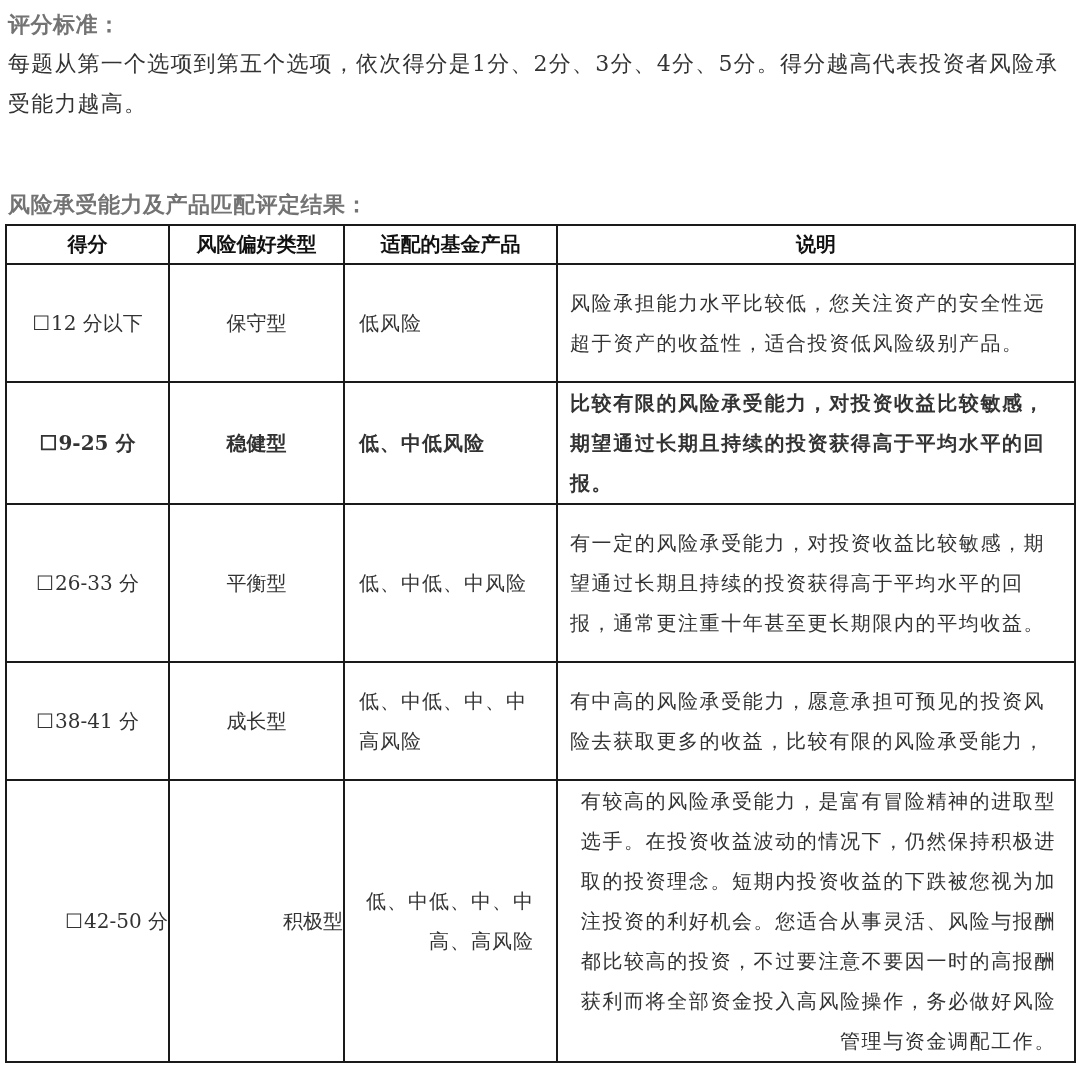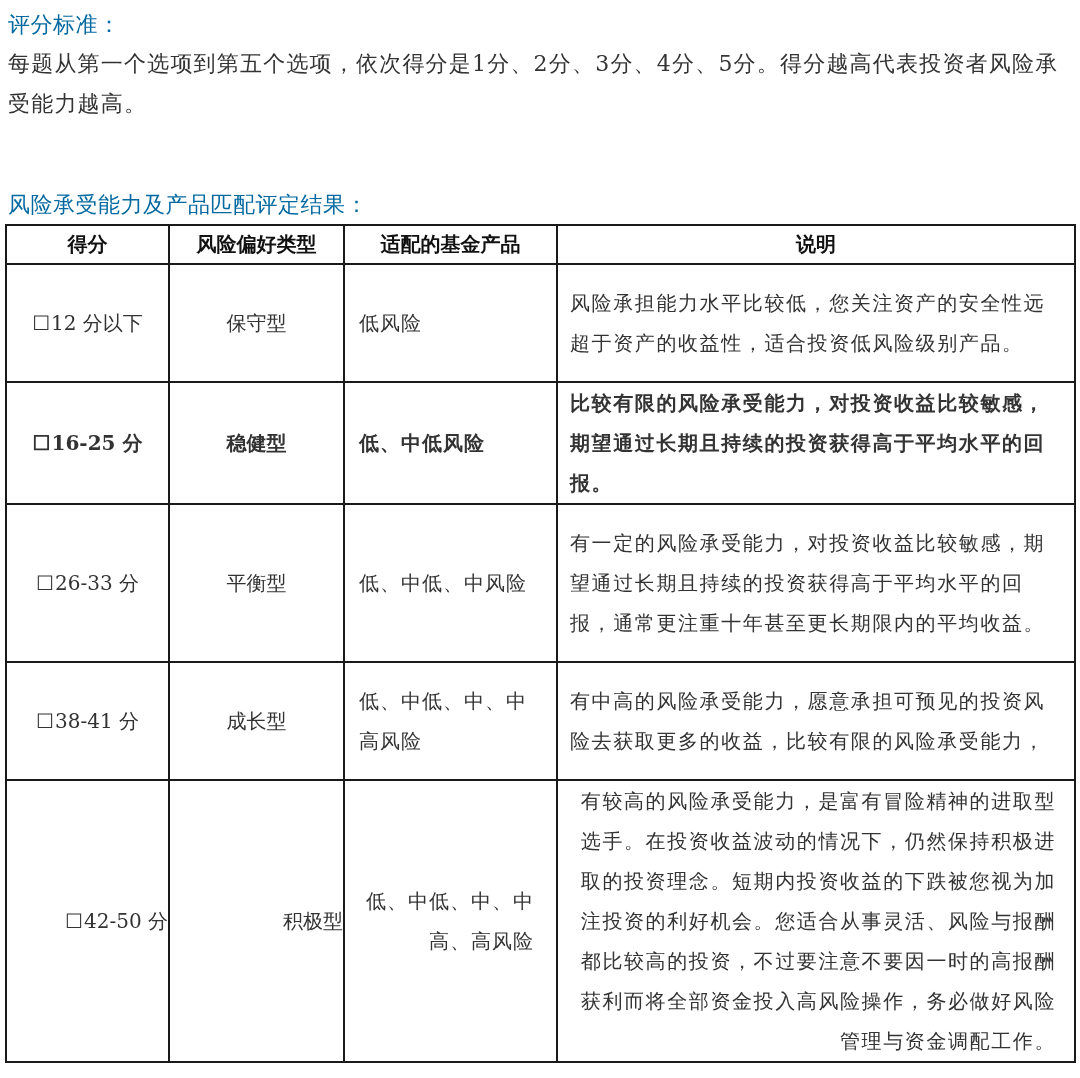--- a/index.html
+++ b/index.html
@@ -4,21 +4,21 @@
   <style>
     html, body { margin: 0; padding: 0; background: #ffffff; }
     body {
       width: 1080px; height: 1078px; overflow: hidden; position: relative;
       font-family: "DejaVu Serif", "Liberation Serif", serif;
       color: #262626;
     }
     .section-title {
       position: absolute; left: 8px;
       font-family: "DejaVu Sans", "Liberation Sans", sans-serif;
-      font-weight: normal; font-size: 22px; color: #0369a1;
+      font-weight: bold; font-size: 22px; color: #737373;
       letter-spacing: 0.5px;
     }
     #scoring-title { top: 10px; }
     #result-title { top: 190px; }
     .paragraph {
       position: absolute; left: 8px; top: 44px; width: 1066px;
       font-size: 22px; line-height: 40px; color: #333;
       letter-spacing: 1.2px;
     }
     table.result-table {
@@ -78,21 +78,21 @@
     </tr>
   </thead>
   <tbody>
     <tr class="r1">
       <td class="score"><span class="checkbox-glyph">☐</span><span>12 分以下</span></td>
       <td class="type">保守型</td>
       <td class="product">低风险</td>
       <td class="desc">风险承担能力水平比较低，您关注资产的安全性远超于资产的收益性，适合投资低风险级别产品。</td>
     </tr>
     <tr class="r2">
-      <td class="score"><span class="checkbox-glyph">☐</span><span>16-25 分</span></td>
+      <td class="score"><span class="checkbox-glyph">☐</span><span>9-25 分</span></td>
       <td class="type">稳健型</td>
       <td class="product">低、中低风险</td>
       <td class="desc">比较有限的风险承受能力，对投资收益比较敏感，期望通过长期且持续的投资获得高于平均水平的回报。</td>
     </tr>
     <tr class="r3">
       <td class="score"><span class="checkbox-glyph">☐</span><span>26-33 分</span></td>
       <td class="type">平衡型</td>
       <td class="product">低、中低、中风险</td>
       <td class="desc">有一定的风险承受能力，对投资收益比较敏感，期望通过长期且持续的投资获得高于平均水平的回报，通常更注重十年甚至更长期限内的平均收益。</td>
     </tr>

